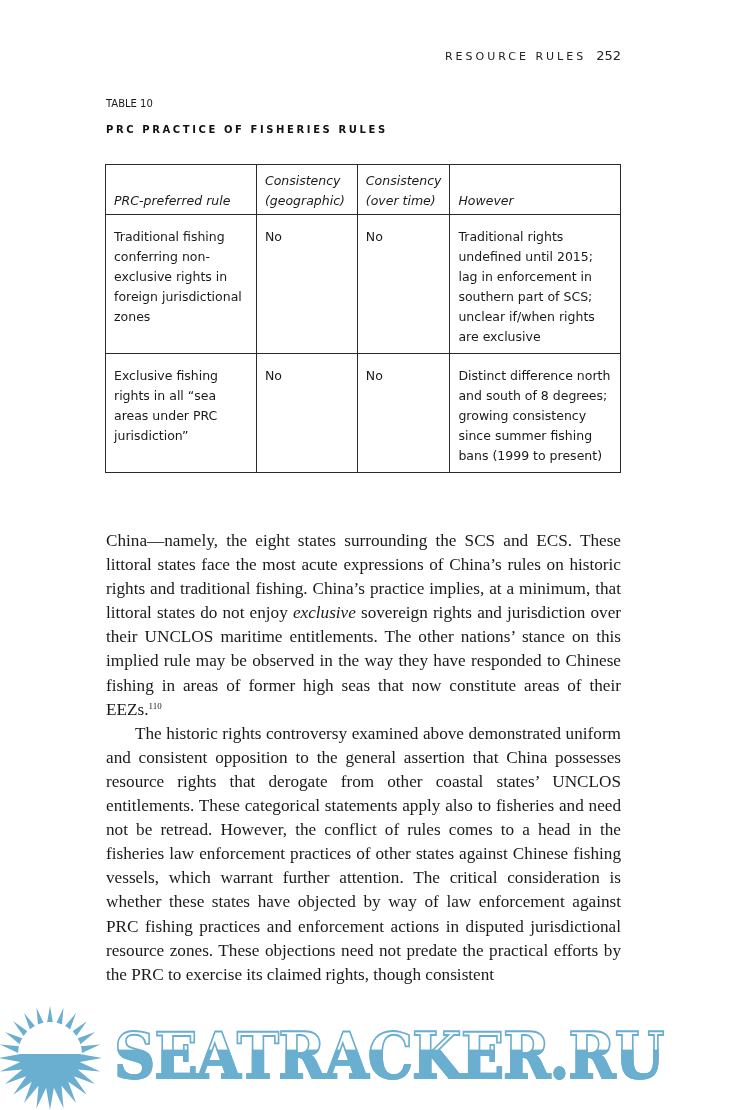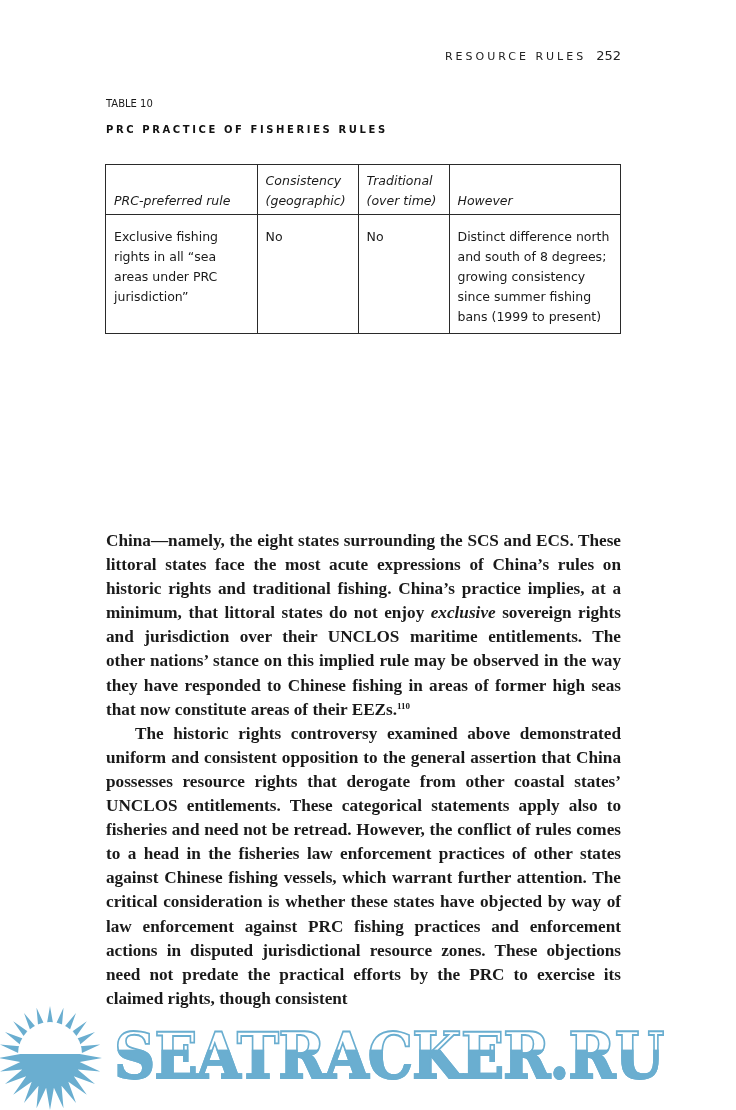--- a/index.html
+++ b/index.html
@@ -33,21 +33,21 @@
   table.data-table th {
     font-weight: normal; font-style: italic; vertical-align: bottom; height: 46px; padding-bottom: 3px;
   }
   table.data-table td { padding-top: 12px; padding-bottom: 6px; }
   .c1 { width: 135px; } .c2 { width: 84px; } .c3 { width: 74px; } .c4 { width: 155px; }
   .body-text {
     position: absolute; left: 106px; top: 529px; width: 515px;
     font-family: "Liberation Serif", serif; font-size: 17.2px; line-height: 24.1px;
     text-align: justify; color: #1a1a1a;
   }
-  .body-text p { margin: 0; font-weight: bold; }
+  .body-text p { margin: 0; }
   .body-text p.indent { text-indent: 29px; }
   .body-text sup { font-size: 9px; vertical-align: 6px; line-height: 0; }
   .watermark {
     position: absolute; left: 0; top: 1000px; width: 736px; height: 110px;
   }
   .wm-text {
     position: absolute; left: 114px; top: 18px;
     font-family: "DejaVu Serif", serif; font-weight: bold; font-size: 57px; letter-spacing: -1px;
     color: transparent;
     background: linear-gradient(to bottom, #ffffff 0%, #ffffff 42%, #6aaed0 42%, #6aaed0 100%);
@@ -67,26 +67,32 @@
 <div class="table-title">PRC PRACTICE OF FISHERIES RULES</div>
 
 <table class="data-table">
   <thead>
     <tr>
       <th class="c1">PRC-preferred rule</th>
       <th class="c2">
         <span>Consistency (geographic)</span>
       </th>
       <th class="c3">
-        <span>Traditional (over time)</span>
+        <span>Consistency (over time)</span>
       </th>
       <th class="c4">However</th>
     </tr>
   </thead>
   <tbody>
+    <tr>
+      <td>Traditional fishing conferring non-exclusive rights in foreign jurisdictional zones</td>
+      <td>No</td>
+      <td>No</td>
+      <td>Traditional rights undefined until 2015; lag in enforcement in southern part of SCS; unclear if/when rights are exclusive</td>
+    </tr>
     <tr>
       <td>Exclusive fishing rights in all “sea areas under PRC jurisdiction”</td>
       <td>No</td>
       <td>No</td>
       <td>Distinct difference north and south of 8 degrees; growing consistency since summer fishing bans (1999 to present)</td>
     </tr>
   </tbody>
 </table>
 
 <div class="body-text">

